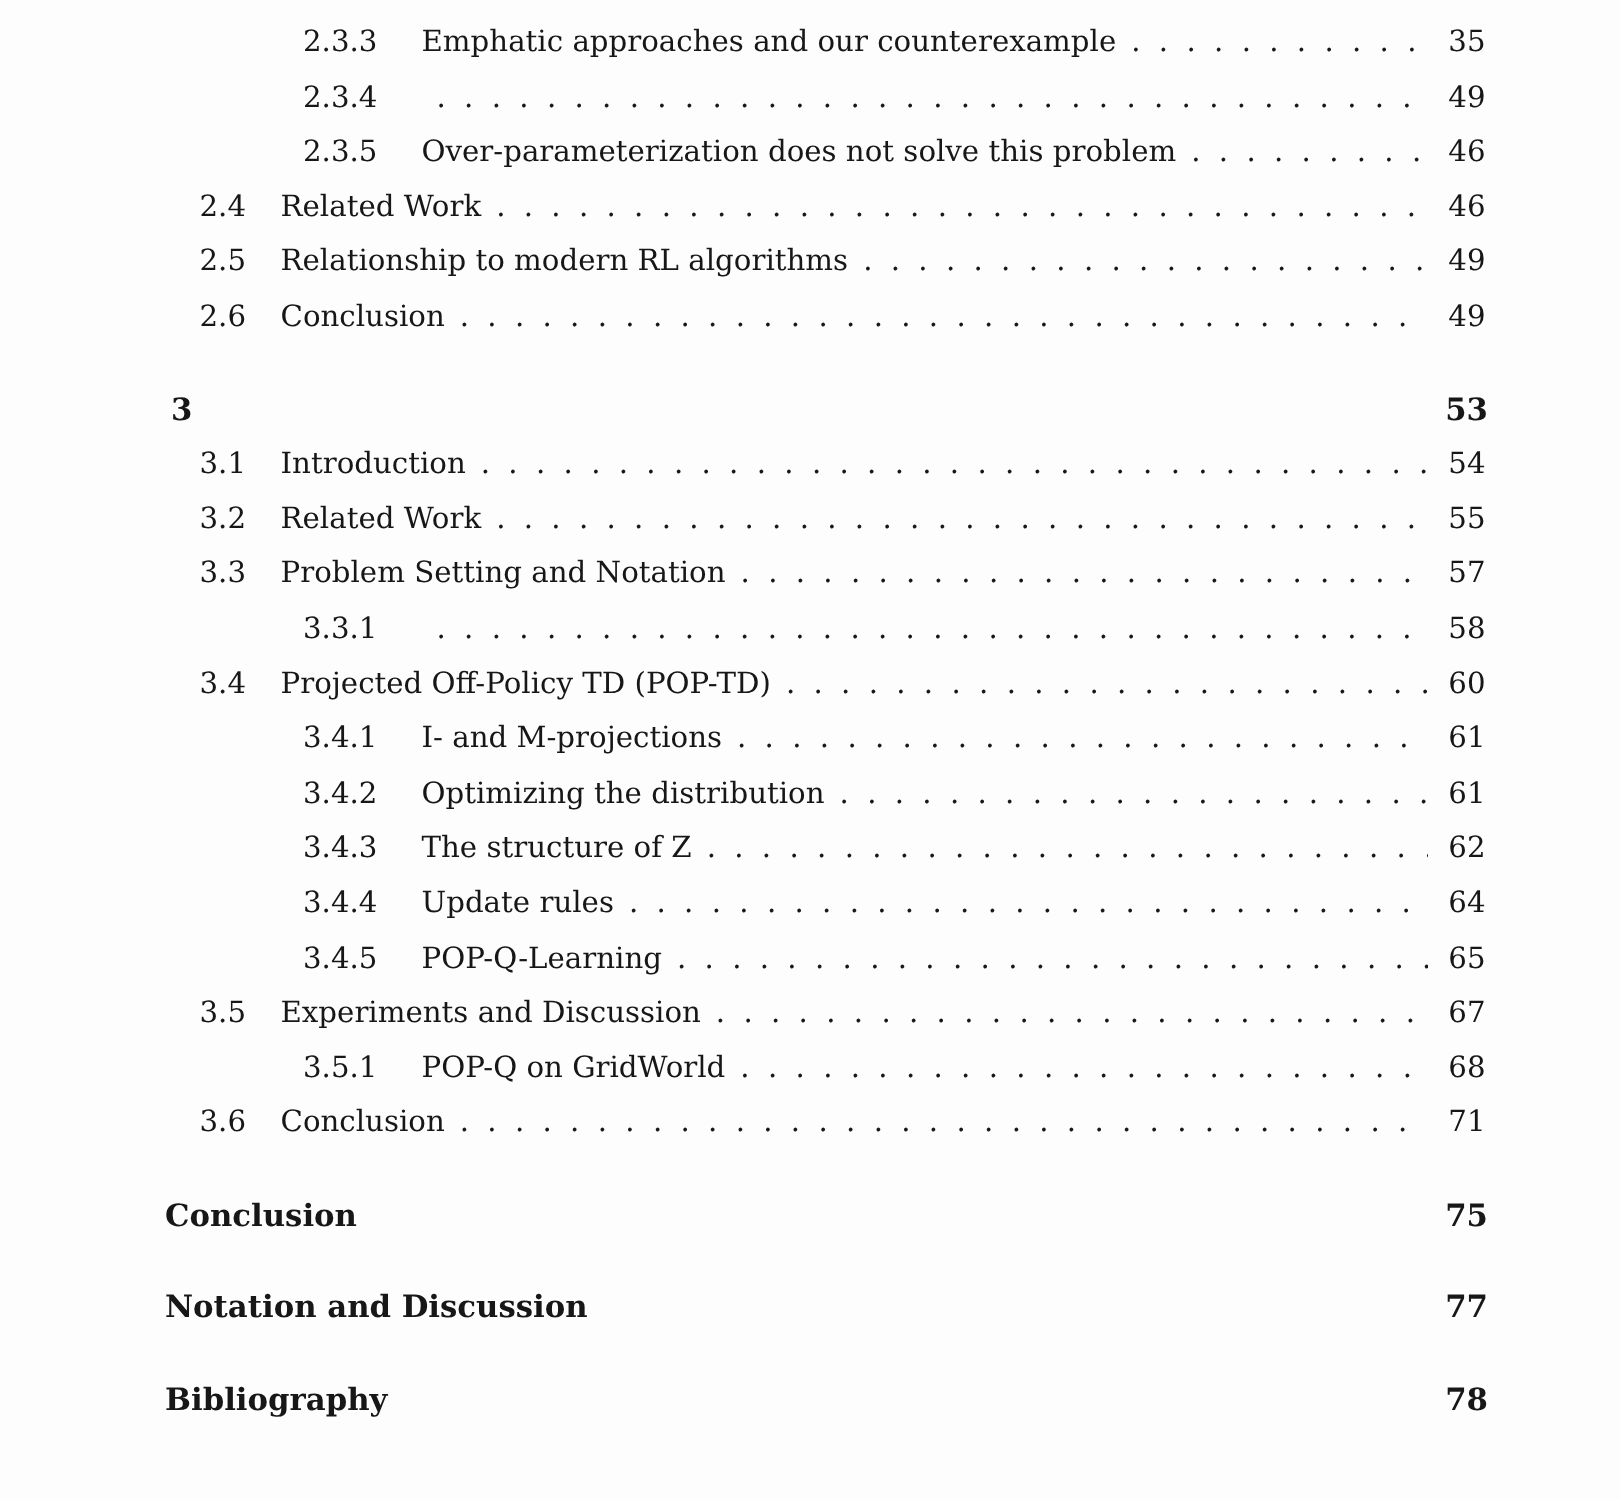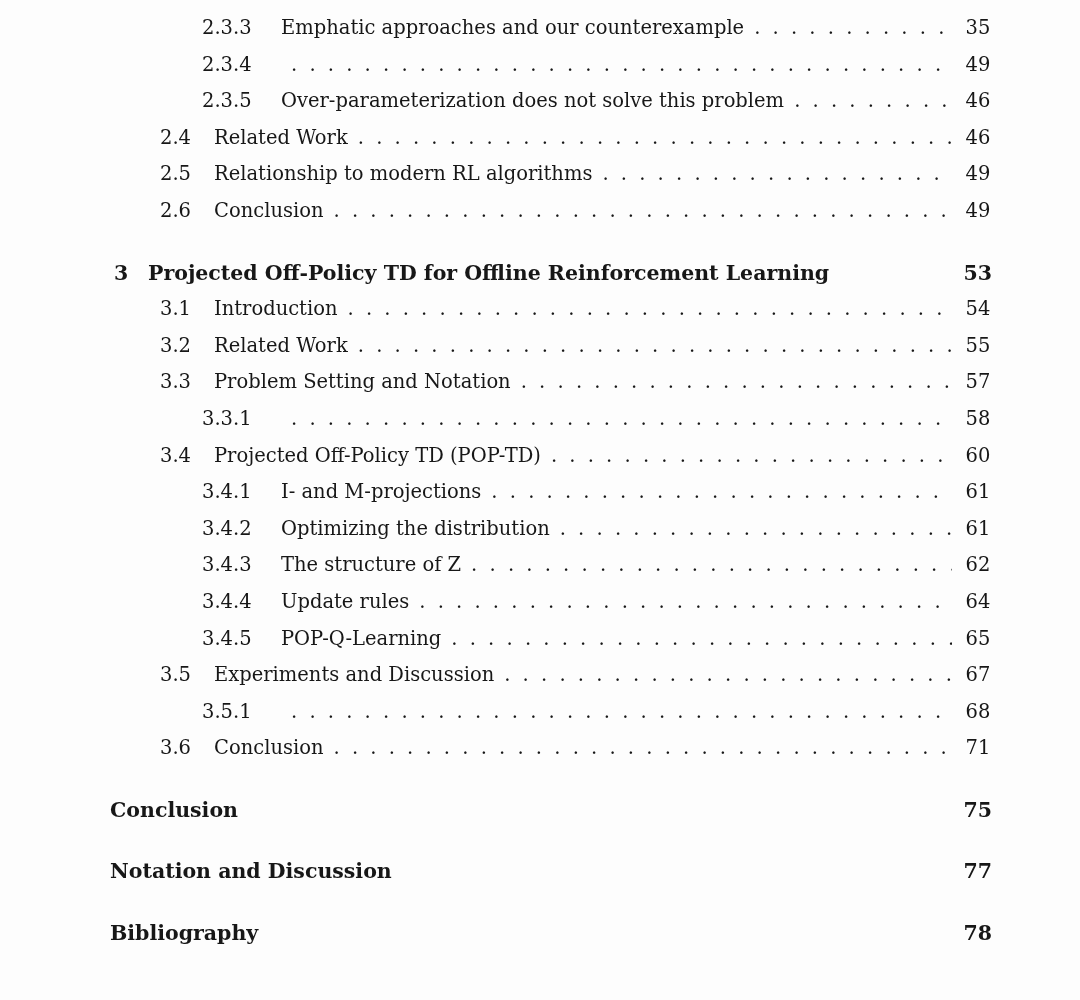--- a/index.html
+++ b/index.html
@@ -22,21 +22,21 @@
     display: flex;
     align-items: baseline;
     height: 36.6px;
     font-size: 19.5px;
     white-space: nowrap;
   }
   .row.spaced { margin-top: 25px; }
   .row.bold { font-weight: bold; font-size: 20.5px; }
   .num { flex: none; }
   .level-1 > .num { width: 38px; padding-left: 4px; }
-  .level-2 > .num { margin-left: 50px; width: 54px; }
+  .level-2 > .num { margin-left: 23px; width: 54px; }
   .level-3 > .num { margin-left: 92px; width: 79px; }
   .title { flex: none; }
   .leader {
     flex: 1 1 auto;
     overflow: hidden;
     white-space: nowrap;
     padding-left: 10px;
     margin-right: 12px;
     word-spacing: 6px;
     min-width: 0;
@@ -82,21 +82,20 @@
     <span class="pagenum">49</span>
   </div>
       <div class="row level-2">
     <span class="num">2.6</span>
     <span class="title">Conclusion</span>
     <span class="leader" aria-hidden="true">. . . . . . . . . . . . . . . . . . . . . . . . . . . . . . . . . . . . . . . . . . . . . . . . . . . . . . . . . . . . . . . . . . . . . . . . . . . . . . . .</span>
     <span class="pagenum">49</span>
   </div>
       <div class="row level-1 bold spaced">
     <span class="num">3</span>
-    <span class="title">Projected Off-Policy TD for Offline Reinforcement Learning</span>
     <span class="leader" aria-hidden="true"></span>
     <span class="pagenum">53</span>
   </div>
       <div class="row level-2">
     <span class="num">3.1</span>
     <span class="title">Introduction</span>
     <span class="leader" aria-hidden="true">. . . . . . . . . . . . . . . . . . . . . . . . . . . . . . . . . . . . . . . . . . . . . . . . . . . . . . . . . . . . . . . . . . . . . . . . . . . . . . . .</span>
     <span class="pagenum">54</span>
   </div>
       <div class="row level-2">
@@ -153,20 +152,21 @@
     <span class="pagenum">65</span>
   </div>
       <div class="row level-2">
     <span class="num">3.5</span>
     <span class="title">Experiments and Discussion</span>
     <span class="leader" aria-hidden="true">. . . . . . . . . . . . . . . . . . . . . . . . . . . . . . . . . . . . . . . . . . . . . . . . . . . . . . . . . . . . . . . . . . . . . . . . . . . . . . . .</span>
     <span class="pagenum">67</span>
   </div>
       <div class="row level-3">
     <span class="num">3.5.1</span>
+    <span class="title">POP-Q on GridWorld</span>
     <span class="leader" aria-hidden="true">. . . . . . . . . . . . . . . . . . . . . . . . . . . . . . . . . . . . . . . . . . . . . . . . . . . . . . . . . . . . . . . . . . . . . . . . . . . . . . . .</span>
     <span class="pagenum">68</span>
   </div>
       <div class="row level-2">
     <span class="num">3.6</span>
     <span class="title">Conclusion</span>
     <span class="leader" aria-hidden="true">. . . . . . . . . . . . . . . . . . . . . . . . . . . . . . . . . . . . . . . . . . . . . . . . . . . . . . . . . . . . . . . . . . . . . . . . . . . . . . . .</span>
     <span class="pagenum">71</span>
   </div>
       <div class="row level-0 bold spaced">

